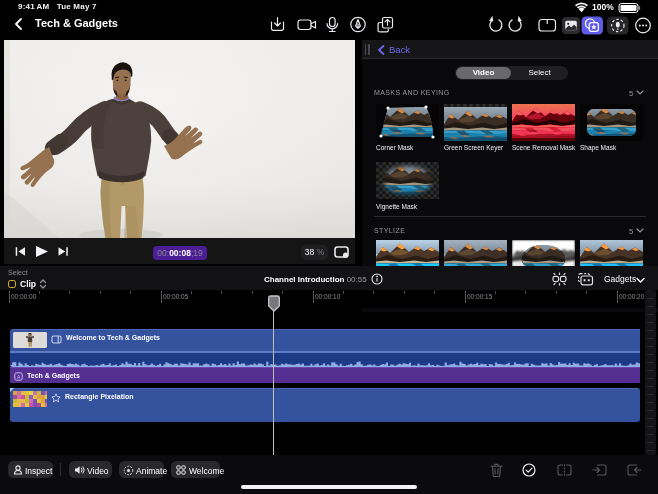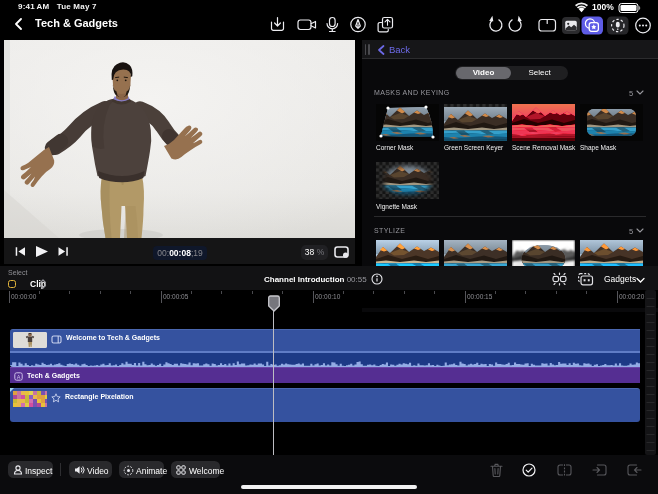--- a/index.html
+++ b/index.html
@@ -134,21 +134,21 @@
 </div>
 
 <div class="abs" style="left:4px;top:238px;width:351px;height:26px;background:#151516;"></div>
 <svg class="abs" style="left:12px;top:244px;" width="60" height="15" viewBox="0 0 60 15">
   <g fill="#f2f2f4">
     <path d="M5.2 3.2 v8.6 h-1.5 V3.2 Z M13 3.2 v8.6 L6.4 7.5 Z"></path>
     <path d="M24 2 L36 7.5 L24 13 Z"></path>
     <path d="M46.5 3.2 v8.6 L53.1 7.5 Z M54.3 3.2 v8.6 h1.5 V3.2 Z"></path>
   </g>
 </svg>
-<div class="abs" style="left:153px;top:245.5px;width:54px;height:14px;background:#0f172a;border-radius:4px;color:#86868c;font-size:8.5px;line-height:14px;text-align:center;">00:<span style="color:#fff;font-weight:bold;">00:08</span>;19</div>
+<div class="abs" style="left:153px;top:245.5px;width:54px;height:14px;background:#4c1d95;border-radius:4px;color:#86868c;font-size:8.5px;line-height:14px;text-align:center;">00:<span style="color:#fff;font-weight:bold;">00:08</span>;19</div>
 <div class="abs" style="left:301px;top:244.5px;width:27px;height:15px;background:#202023;border-radius:5px;color:#fff;font-size:8.5px;line-height:15px;text-align:center;">38 <span style="color:#77777d;">%</span></div>
 <svg class="abs" style="left:334px;top:246px;" width="15" height="12" viewBox="0 0 15 12">
   <rect x="1" y="1" width="13" height="10" rx="2.4" fill="none" stroke="#e8e8ec" stroke-width="1.6"></rect>
   <circle cx="11.6" cy="9.2" r="2.6" fill="#e8e8ec"></circle>
 </svg>
 
 <div class="abs" style="left:362px;top:40px;width:296px;height:272px;background:#09090b;overflow:hidden;">
   <div class="abs" style="left:0;top:0;width:296px;height:18.5px;background:#161618;border-bottom:1px solid #2c2c2e;"></div>
   <div class="abs" style="left:2.5px;top:4px;width:1.6px;height:11px;background:#4a4a4e;border-radius:1px;"></div>
   <div class="abs" style="left:6px;top:4px;width:1.6px;height:11px;background:#4a4a4e;border-radius:1px;"></div>
@@ -265,21 +265,21 @@
         <use href="#scene"></use>
       </g>
     </svg>
 <svg class="abs" style="left:218px;top:200px;" width="63" height="37" viewBox="0 0 63 37">
       <use href="#scene" style="filter:saturate(1.3) brightness(1.15);"></use>
     </svg>
 </div>
 <div class="abs" style="left:0;top:266px;width:658px;height:24px;background:#121214;"></div>
 <div class="abs" style="left:8px;top:269px;font-size:7px;color:#8e8e93;">Select</div>
 <div class="abs" style="left:8px;top:280px;width:8px;height:8px;border:1.6px solid #e3b53c;border-radius:2.5px;"></div>
-<div class="abs" style="left:20px;top:279px;font-size:8.5px;font-weight:bold;color:#fff;margin-left:10px;">Clip</div>
+<div class="abs" style="left:20px;top:279px;font-size:8.5px;font-weight:bold;color:#fff;">Clip</div>
 <svg class="abs" style="left:39px;top:279px;" width="8" height="10" viewBox="0 0 8 10">
     <path d="M1.5 3.5 L4 1 L6.5 3.5 M1.5 6.5 L4 9 L6.5 6.5" stroke="#98989e" stroke-width="1.2" fill="none" stroke-linecap="round" stroke-linejoin="round"></path>
   </svg>
 <div class="abs" style="left:264px;top:274.5px;font-size:8px;font-weight:bold;color:#fff;">Channel Introduction <span style="font-weight:normal;color:#98989e;">00:55</span></div>
 <svg class="abs" style="left:371px;top:273px;" width="12" height="12" viewBox="0 0 12 12">
     <circle cx="6" cy="6" r="5" fill="none" stroke="#e8e8ec" stroke-width="1.1"></circle>
     <path d="M6 5.2 v3.2" stroke="#e8e8ec" stroke-width="1.2"></path>
     <circle cx="6" cy="3.4" r=".8" fill="#e8e8ec"></circle>
   </svg>
 <svg class="abs" style="left:551px;top:272px;" width="17" height="14" viewBox="0 0 17 14">

